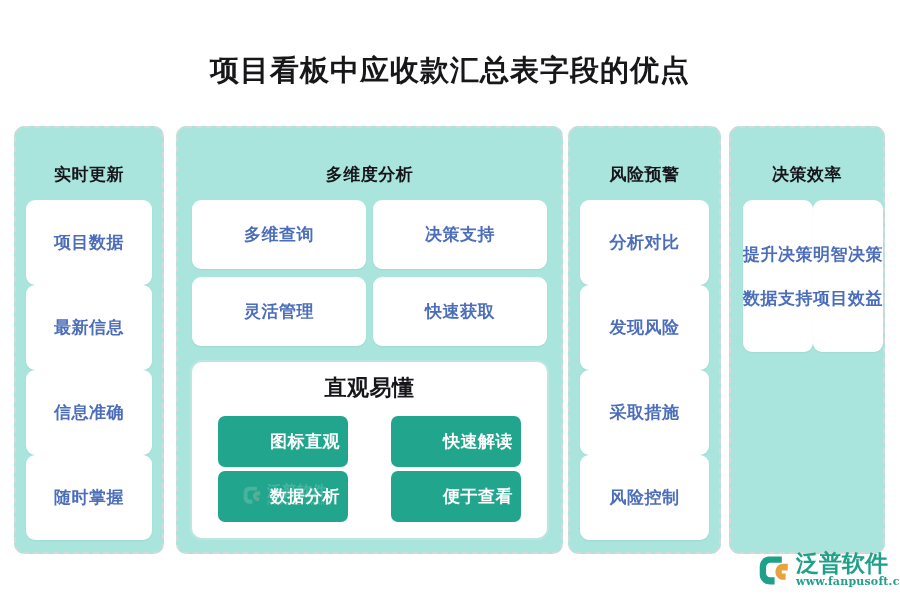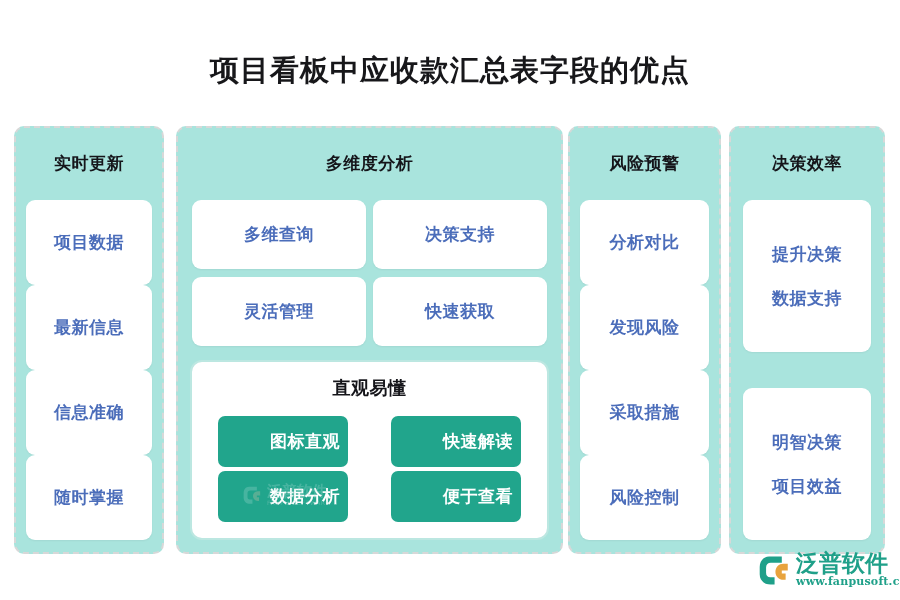--- a/index.html
+++ b/index.html
@@ -49,21 +49,21 @@
   .panel-col1 { left: 14px;  top: 126px; width: 150px; height: 428px; }
   .panel-col2 { left: 176px; top: 126px; width: 387px; height: 428px; }
   .panel-col3 { left: 568px; top: 126px; width: 153px; height: 428px; }
   .panel-col4 { left: 729px; top: 126px; width: 156px; height: 428px; }
 
   .panel-title {
     text-align: center;
     font-size: 17px;
     font-weight: bold;
     color: #15151a;
-    margin-top: 23px;
+    margin-top: 34px;
     line-height: 24px;
     letter-spacing: 0.5px;
     white-space: nowrap;
   }
 
   
   .card {
     background: #ffffff;
     border-radius: 9px;
     box-shadow: 0 1px 2px rgba(0,0,0,0.05);
@@ -93,21 +93,21 @@
   .stack .card { height: 90px; width: 100%; }
 
   
   .stack-tall {
     position: absolute;
     left: 12px;
     right: 12px;
     top: 72px;
     bottom: 12px;
     display: flex;
-    flex-direction: column;
+    flex-direction: row;
     justify-content: space-between;
   }
   .stack-tall .card { height: 152px; width: 100%; }
   .stack-tall .card .line { line-height: 44px; }
 
   
   .grid2 {
     position: absolute;
     left: 14px;
     right: 14px;
@@ -130,21 +130,21 @@
     top: 232px;
     bottom: 12px;
     background: #ffffff;
     border: 2px solid #bce7e1;
     border-radius: 12px;
     box-sizing: border-box;
     overflow: hidden;
   }
   .subpanel-title {
     text-align: center;
-    font-size: 18px;
+    font-size: 22px;
     font-weight: bold;
     color: #15151a;
     margin-top: 14px;
     line-height: 24px;
     letter-spacing: 0.5px;
     white-space: nowrap;
   }
   .subgrid {
     position: absolute;
     left: 26px;

